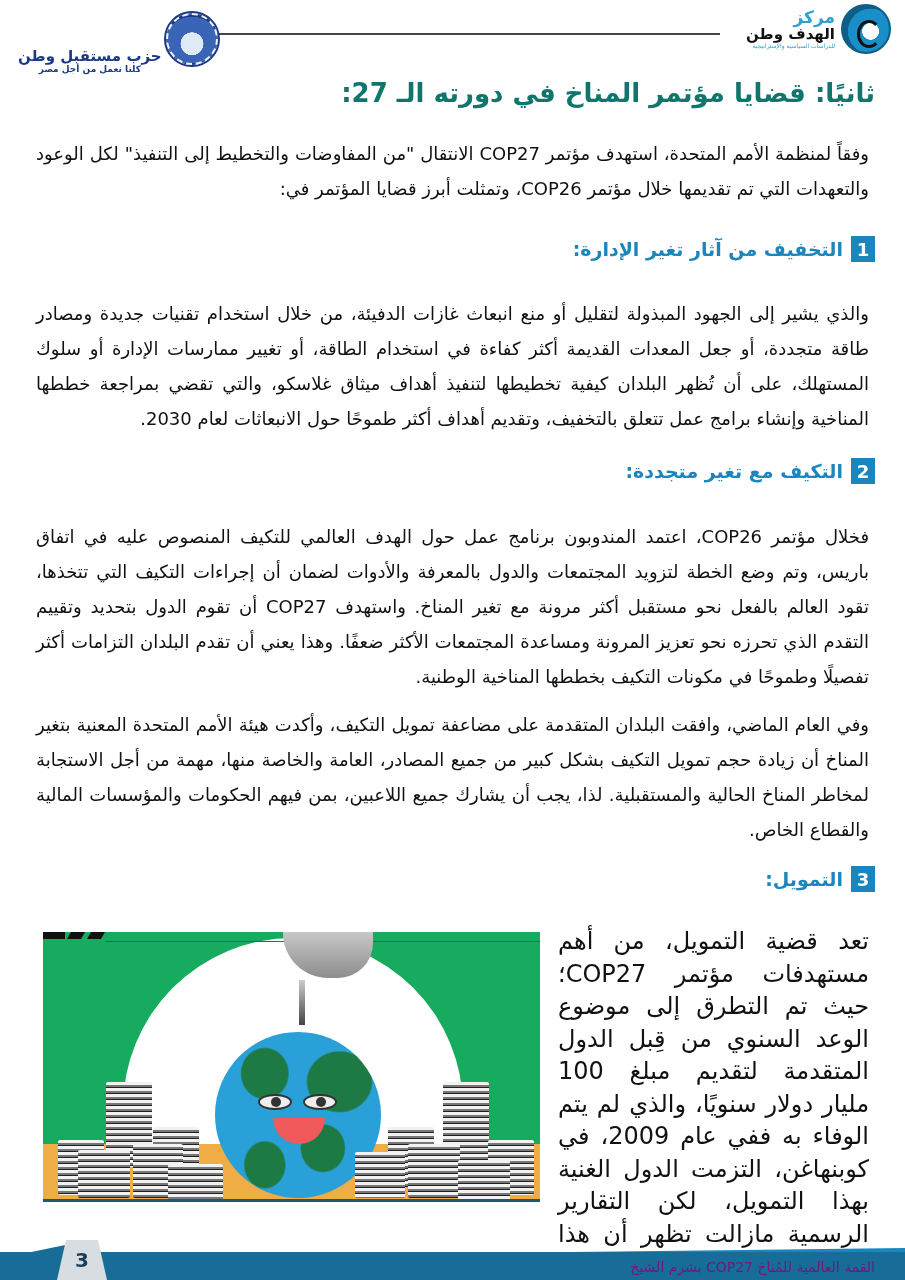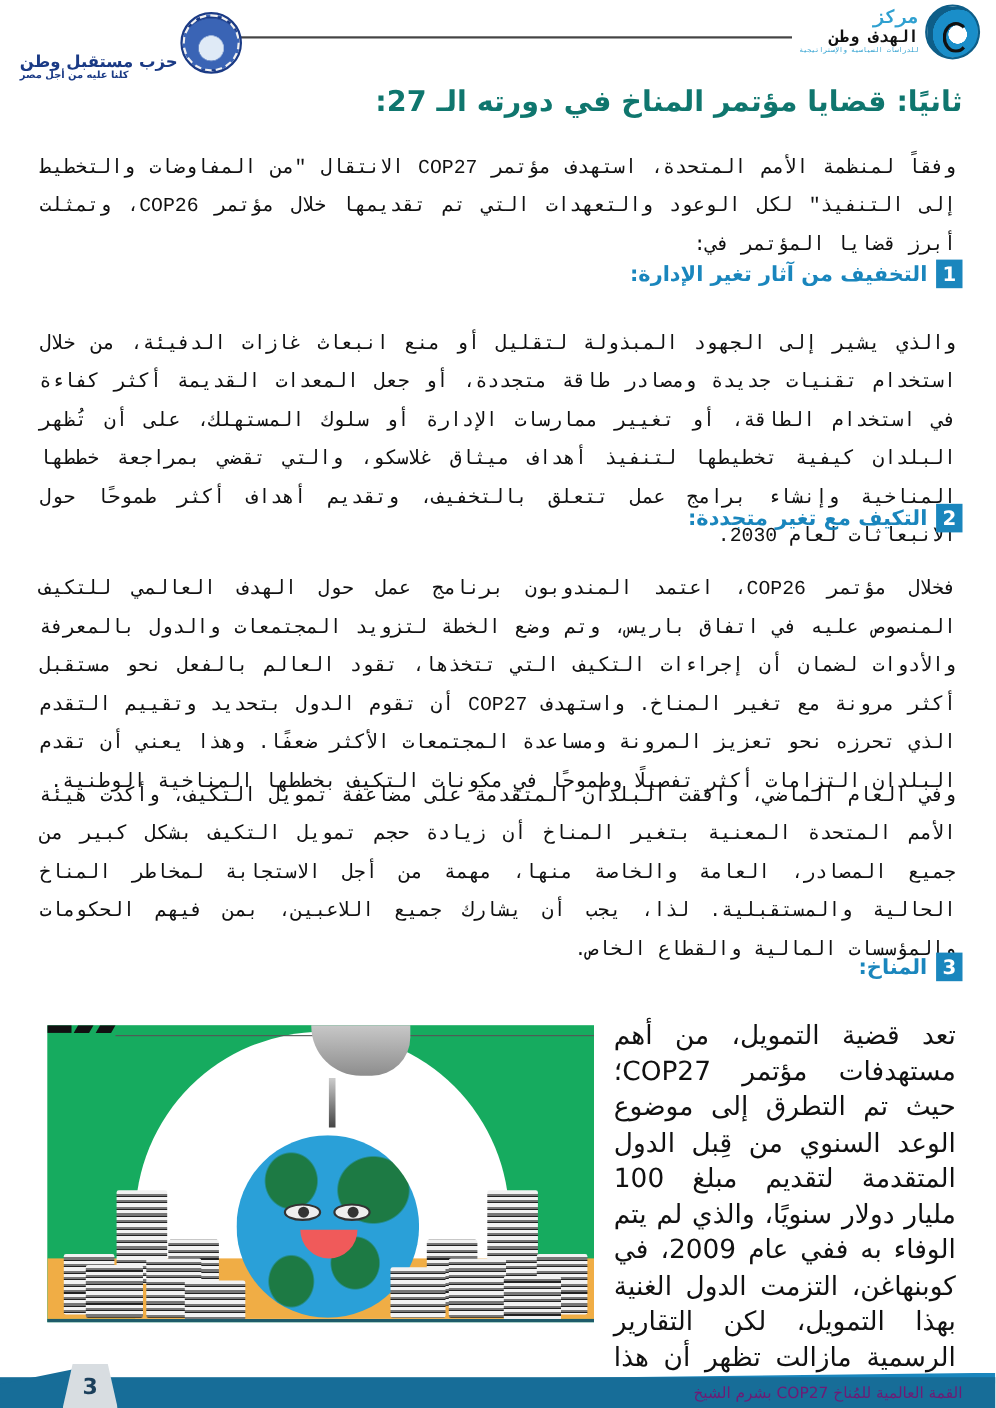--- a/index.html
+++ b/index.html
@@ -2,38 +2,38 @@
 <html><head>
 <meta charset="utf-8">
 <style>
   * { margin: 0; padding: 0; box-sizing: border-box; }
   html, body { width: 905px; height: 1280px; background: #ffffff; overflow: hidden; }
   body { position: relative; font-family: "DejaVu Sans", sans-serif; color: #111; }
 
   
   .header { position: absolute; top: 0; left: 0; width: 905px; height: 62px; }
   .header-line { position: absolute; top: 33px; left: 200px; width: 520px; height: 2px; background: #444; }
-  .center-logo { position: absolute; right: 14px; top: 4px; display: flex; flex-direction: row-reverse; align-items: center; gap: 6px; font-family: Liberation Mono, monospace; }
+  .center-logo { position: absolute; right: 14px; top: 4px; display: flex; flex-direction: row-reverse; align-items: center; gap: 6px; }
   .center-emblem { width: 50px; height: 50px; border-radius: 50%; background: radial-gradient(circle at 60% 55%, #ffffff 0 22%, #1a8ec9 23% 60%, #0e5e88 61% 100%); border: 2px solid #0e5e88; position: relative; }
   .center-emblem::after { content: ""; position: absolute; left: 14px; top: 14px; width: 18px; height: 22px; border-radius: 50%; border: 3px solid #111; border-right-color: transparent; }
   .center-text { direction: rtl; text-align: right; line-height: 1.05; }
   .center-text .t1 { color: #2fa0d0; font-size: 17px; letter-spacing: 6px; font-weight: bold; }
   .center-text .t2 { color: #111; font-size: 15px; font-weight: bold; }
   .center-text .t3 { color: #2fa0d0; font-size: 6px; }
 
   .party-logo { position: absolute; left: 18px; top: 4px; display: flex; flex-direction: row-reverse; align-items: center; gap: 4px; }
   .party-emblem { width: 52px; height: 52px; border-radius: 50%; background: radial-gradient(circle at 50% 60%, #dfeaf6 0 30%, #3a64b5 31% 72%, #1a3a85 73% 100%); border: 2px dashed #f1f1f1; outline: 2px solid #1a3a85; }
-  .party-text { direction: rtl; text-align: left; line-height: 1.1; margin-top: 44px; }
+  .party-text { direction: rtl; text-align: center; line-height: 1.1; margin-top: 44px; }
   .party-text .p1 { color: #1a3a85; font-size: 15px; font-weight: bold; }
   .party-text .p2 { color: #1a3a85; font-size: 9px; font-weight: bold; }
 
   
   .main-heading { position: absolute; top: 78px; right: 30px; direction: rtl; font-size: 26px; font-weight: bold; color: #0f766e; }
 
-  .para { position: absolute; left: 36px; right: 36px; direction: rtl; text-align: justify; text-align-last: right; font-size: 18px; line-height: 35px; color: #111; font-family: Liberation Mono, monospace; }
+  .para { position: absolute; left: 36px; right: 36px; direction: rtl; text-align: justify; text-align-last: right; font-size: 18px; line-height: 35px; color: #111; }
 
   .section-head { position: absolute; right: 30px; direction: rtl; display: flex; align-items: center; gap: 8px; }
   .num-box { width: 24px; height: 26px; background: #1a86bd; color: #fff; font-weight: bold; font-size: 18px; display: flex; align-items: center; justify-content: center; }
   .section-title { color: #1a86bd; font-size: 19px; font-weight: bold; }
 
   
   .illustration { position: absolute; left: 43px; top: 932px; width: 497px; height: 270px; background: #16ab5f; overflow: hidden; border-bottom: 3px solid #1e5b6a; }
   .ill-topbar { position: absolute; left: 0; top: 0; width: 100%; height: 8px; }
   .ill-topbar .blk { position: absolute; top: 0; height: 7px; background: #111; }
   .ill-topbar .ln { position: absolute; left: 62px; right: 0; top: 9px; height: 1px; background: #555; }
@@ -69,21 +69,21 @@
       <div class="t1">مركز</div>
       <div class="t2">الهدف وطن</div>
       <div class="t3">للدراسات السياسية والإستراتيجية</div>
     </div>
   </div>
   <div class="header-line"></div>
   <div class="party-logo">
     <div class="party-emblem"></div>
     <div class="party-text">
       <div class="p1">حزب مستقبل وطن</div>
-      <div class="p2">كلنا عليه من أجل مصر</div>
+      <div class="p2">كلنا نعمل من أجل مصر</div>
     </div>
   </div>
 </div>
 
 <div class="main-heading">ثانيًا: قضايا مؤتمر المناخ في دورته الـ 27:</div>
 
 <p class="para" style="top:136px;">وفقاً لمنظمة الأمم المتحدة، استهدف مؤتمر COP27 الانتقال "من المفاوضات والتخطيط إلى التنفيذ" لكل الوعود والتعهدات التي تم تقديمها خلال مؤتمر COP26، وتمثلت أبرز قضايا المؤتمر في:</p>
 
 <div class="section-head" style="top:236px;">
   <span class="num-box">1</span>
@@ -93,21 +93,21 @@
 
 <div class="section-head" style="top:458px;">
   <span class="num-box">2</span>
   <span class="section-title">التكيف مع تغير متجددة:</span>
 </div>
 <p class="para" style="top:519px;">فخلال مؤتمر COP26، اعتمد المندوبون برنامج عمل حول الهدف العالمي للتكيف المنصوص عليه في اتفاق باريس، وتم وضع الخطة لتزويد المجتمعات والدول بالمعرفة والأدوات لضمان أن إجراءات التكيف التي تتخذها، تقود العالم بالفعل نحو مستقبل أكثر مرونة مع تغير المناخ. واستهدف COP27 أن تقوم الدول بتحديد وتقييم التقدم الذي تحرزه نحو تعزيز المرونة ومساعدة المجتمعات الأكثر ضعفًا. وهذا يعني أن تقدم البلدان التزامات أكثر تفصيلًا وطموحًا في مكونات التكيف بخططها المناخية الوطنية.</p>
 <p class="para" style="top:707px;">وفي العام الماضي، وافقت البلدان المتقدمة على مضاعفة تمويل التكيف، وأكدت هيئة الأمم المتحدة المعنية بتغير المناخ أن زيادة حجم تمويل التكيف بشكل كبير من جميع المصادر، العامة والخاصة منها، مهمة من أجل الاستجابة لمخاطر المناخ الحالية والمستقبلية. لذا، يجب أن يشارك جميع اللاعبين، بمن فيهم الحكومات والمؤسسات المالية والقطاع الخاص.</p>
 
 <div class="section-head" style="top:866px;">
   <span class="num-box">3</span>
-  <span class="section-title">المناخ:</span>
+  <span class="section-title">التمويل:</span>
 </div>
 
 <div class="illustration">
   <div class="ill-arch"></div>
   <div class="ill-floor"></div>
   <div class="ill-topbar">
     <div class="blk" style="left:0;width:22px;"></div>
     <div class="blk" style="left:26px;width:14px;transform:skewX(-30deg);"></div>
     <div class="blk" style="left:46px;width:14px;transform:skewX(-30deg);"></div>
     <div class="ln"></div>

